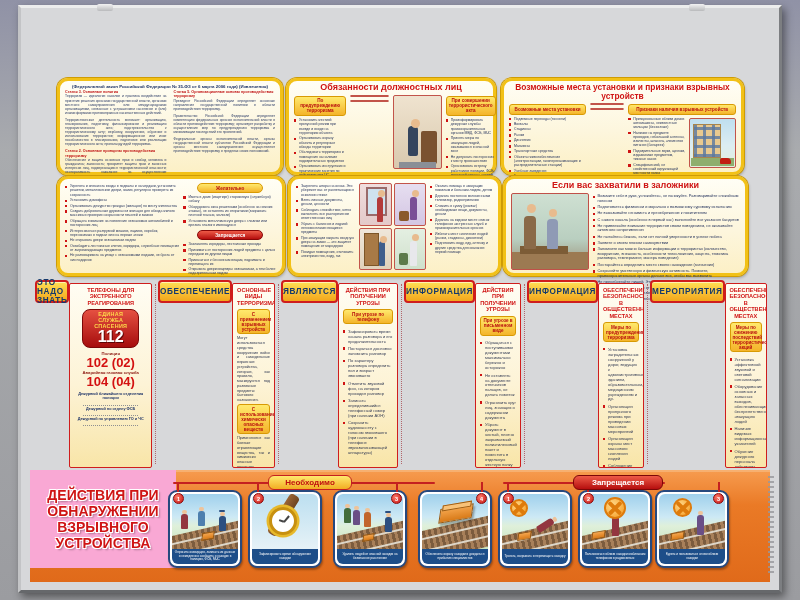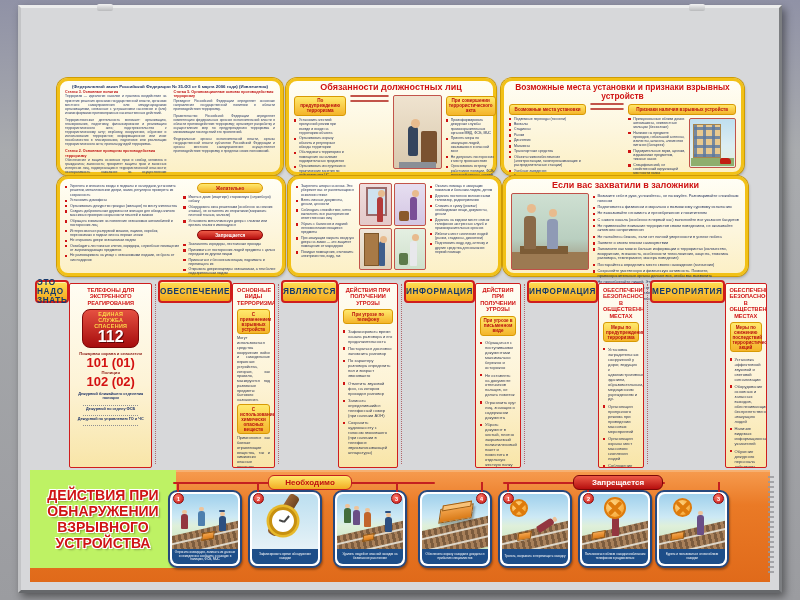--- a/index.html
+++ b/index.html
@@ -38,21 +38,21 @@
   .b112 .nm{color:#fff;font-weight:bold;font-size:16px;line-height:1;text-shadow:1px 1px 0 #5e0404}
   .phone{text-align:center;margin:.5px 0}
   .phone .pl{color:#8c1a12;font-weight:bold;font-size:4.2px}
   .phone .pn{color:#d31111;font-weight:bold;font-size:13px;line-height:1.05}
   .fill{text-align:center;margin:1px 0}
   .fill .fl{color:#1d3368;font-weight:bold;font-size:3.8px;line-height:1.15}
   .fill .ln{height:4px;margin:0 9px;border-bottom:1px dotted #8d8f93}
   .dotsep{position:absolute;top:276px;height:180px;border-left:1.5px dotted #b2666c}
   
   .oband{position:absolute;left:9px;top:462px;width:740px;height:110px;background:linear-gradient(180deg,#f69a4d 0%,#ea7a26 30%,#e06a1a 100%);border-top:2px solid #f7b070}
-  .btitle{position:absolute;left:9px;top:462px;width:142px;height:94px;background:#bef264;display:flex;align-items:center;justify-content:center;text-align:center;padding:2px}
+  .btitle{position:absolute;left:9px;top:462px;width:142px;height:94px;background:#f9a8d4;display:flex;align-items:center;justify-content:center;text-align:center;padding:2px}
   .btitle span{color:#cf1414;font-weight:bold;font-size:14px;line-height:1.15;text-shadow:-1px -1px 0 #fff,1px -1px 0 #fff,-1px 1px 0 #fff,1px 1px 0 #fff,2px 2px 2px rgba(0,0,0,.3)}
   .conn{position:absolute;top:474px;height:2px;background:#c42020;border-radius:1px}
   .bb{position:absolute;top:467px;height:13px;border-radius:6px;display:flex;align-items:center;justify-content:center;font-weight:bold;font-size:8px;z-index:4}
   .bb.yellow{background:linear-gradient(180deg,#ffe96d,#f2ad22);border:1.5px solid #c42020;color:#c01010}
   .bb.redb{background:linear-gradient(180deg,#ee5a47,#b50e0e);border:1.5px solid #7c0707;color:#fff}
   .card{position:absolute;top:482px;width:70px;height:74px;border-radius:9px;background:#fff;border:2px solid #27497e;box-shadow:1px 2px 2px rgba(0,0,0,.3);z-index:3}
   .card::before{content:"";position:absolute;top:-10px;left:7px;width:2px;height:10px;background:#c42020}
   .card.nr::before{left:auto;right:7px}
   .scene{position:absolute;left:2px;right:2px;top:2px;bottom:17px;border-radius:6px 6px 0 0;background:linear-gradient(180deg,#9fd0ec 0%,#cde9f5 42%,#dff0da 58%,#c8e2bd 100%);overflow:hidden}
   .cap{position:absolute;left:2px;right:2px;bottom:2px;height:15px;background:#1d4e89;border-radius:0 0 6px 6px;color:#fff;font-size:3.1px;line-height:1.18;display:flex;align-items:center;justify-content:center;text-align:center;padding:1px 2px;box-sizing:border-box}
@@ -327,26 +327,26 @@
           <span>ЭТО НАДО ЗНАТЬ</span>
         </div>
       <div class="mpanel">
         <div class="msub">ТЕЛЕФОНЫ ДЛЯ ЭКСТРЕННОГО РЕАГИРОВАНИЯ</div>
         <div class="b112">
           <div class="lb">ЕДИНАЯ СЛУЖБА СПАСЕНИЯ</div>
           <div class="nm">112</div>
         </div>
         <div>
             <div class="phone">
-              <div class="pl">Пожарная охрана и спасатели</div>
-              <div class="pn">101 (01)</div>
-            </div>
-            <div class="phone">
               <div class="pl">Полиция</div>
               <div class="pn">102 (02)</div>
+            </div>
+            <div class="phone">
+              <div class="pl">Аварийная газовая служба</div>
+              <div class="pn">104 (04)</div>
             </div>
           </div>
         <div style="margin-top:2px">
             <div class="fill">
               <div class="fl">Дежурный ближайшего отделения полиции</div>
               <div class="ln"></div>
             </div>
             <div class="fill">
               <div class="fl">Дежурный по отделу ФСБ</div>
               <div class="ln"></div>

